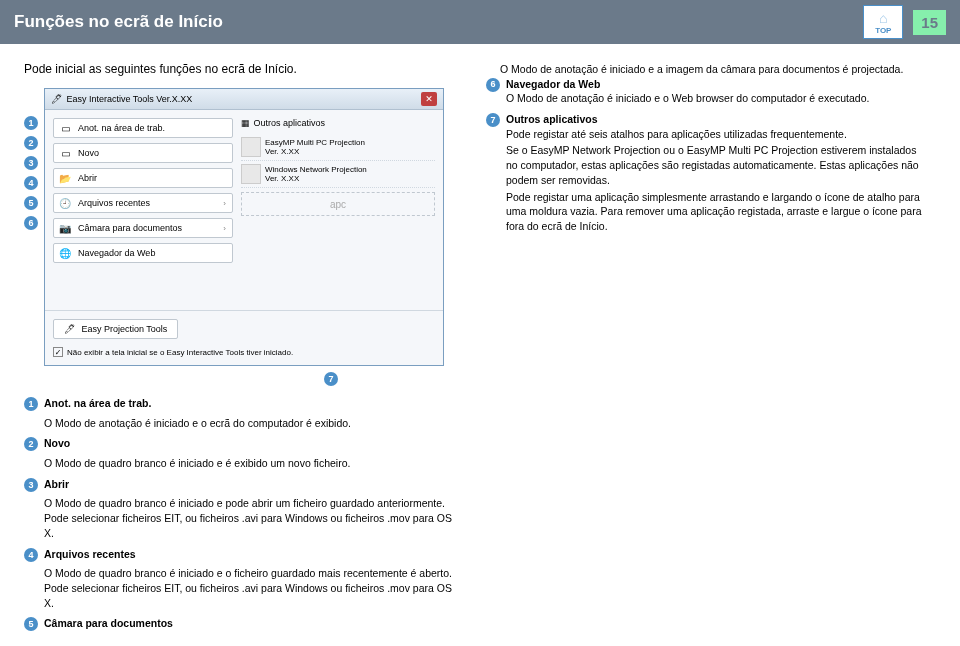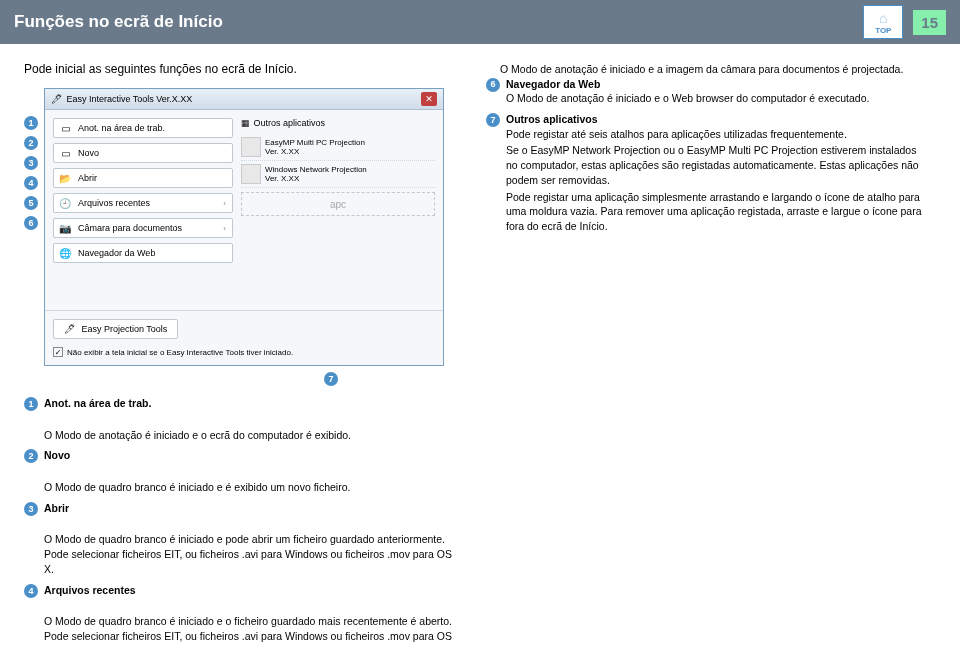--- a/index.html
+++ b/index.html
@@ -174,21 +174,21 @@
   }
   .checkbox-row { display: flex; align-items: center; gap: 4px; margin-top: 8px; font-size: 8px; }
   .checkbox { width: 10px; height: 10px; border: 1px solid #888; display: inline-flex; align-items: center; justify-content: center; font-size: 8px; }
   .marker7 { margin-left: 280px; margin-top: 6px; }
 
   .desc-list { margin-top: 10px; }
   .desc-item { display: flex; gap: 6px; margin-bottom: 6px; }
   .desc-item .bullet { flex-shrink: 0; margin-top: 1px; }
   .desc-text { font-size: 10.5px; line-height: 1.4; }
   .desc-text .title { font-weight: bold; }
-  .desc-text p { margin-top: 17px; }
+  .desc-text p { margin-top: 5px; }
 
   .right-item { display: flex; gap: 6px; margin-bottom: 4px; }
   .right-item .bullet { flex-shrink: 0; margin-top: 1px; }
   .right-text .title { font-weight: bold; display: block; }
   .right-text p { margin-bottom: 2px; }
   .indent { margin-left: 14px; }
 </style>
 </head>
 <body>
 

